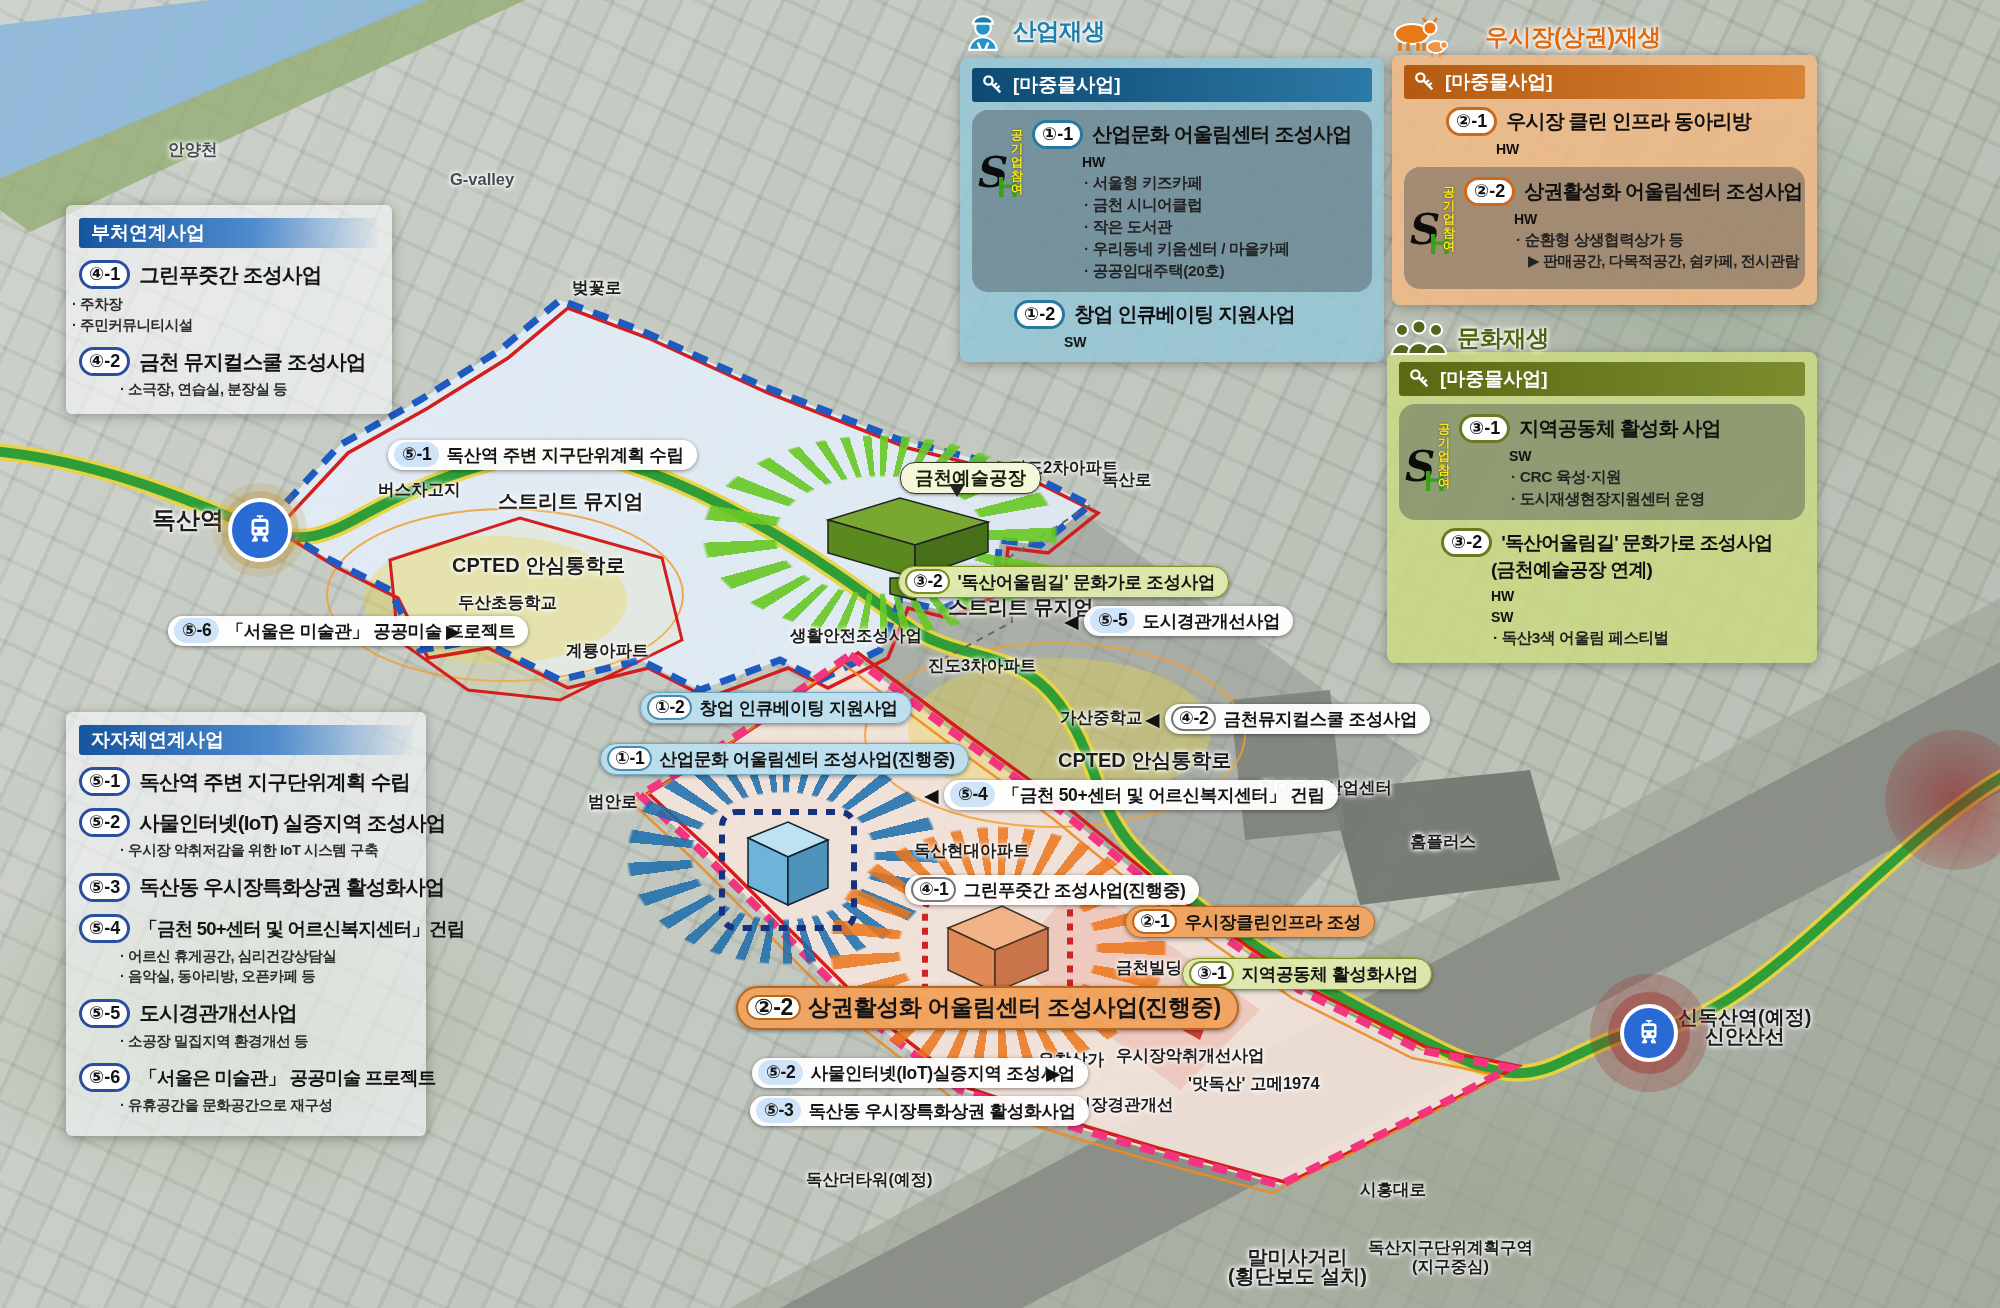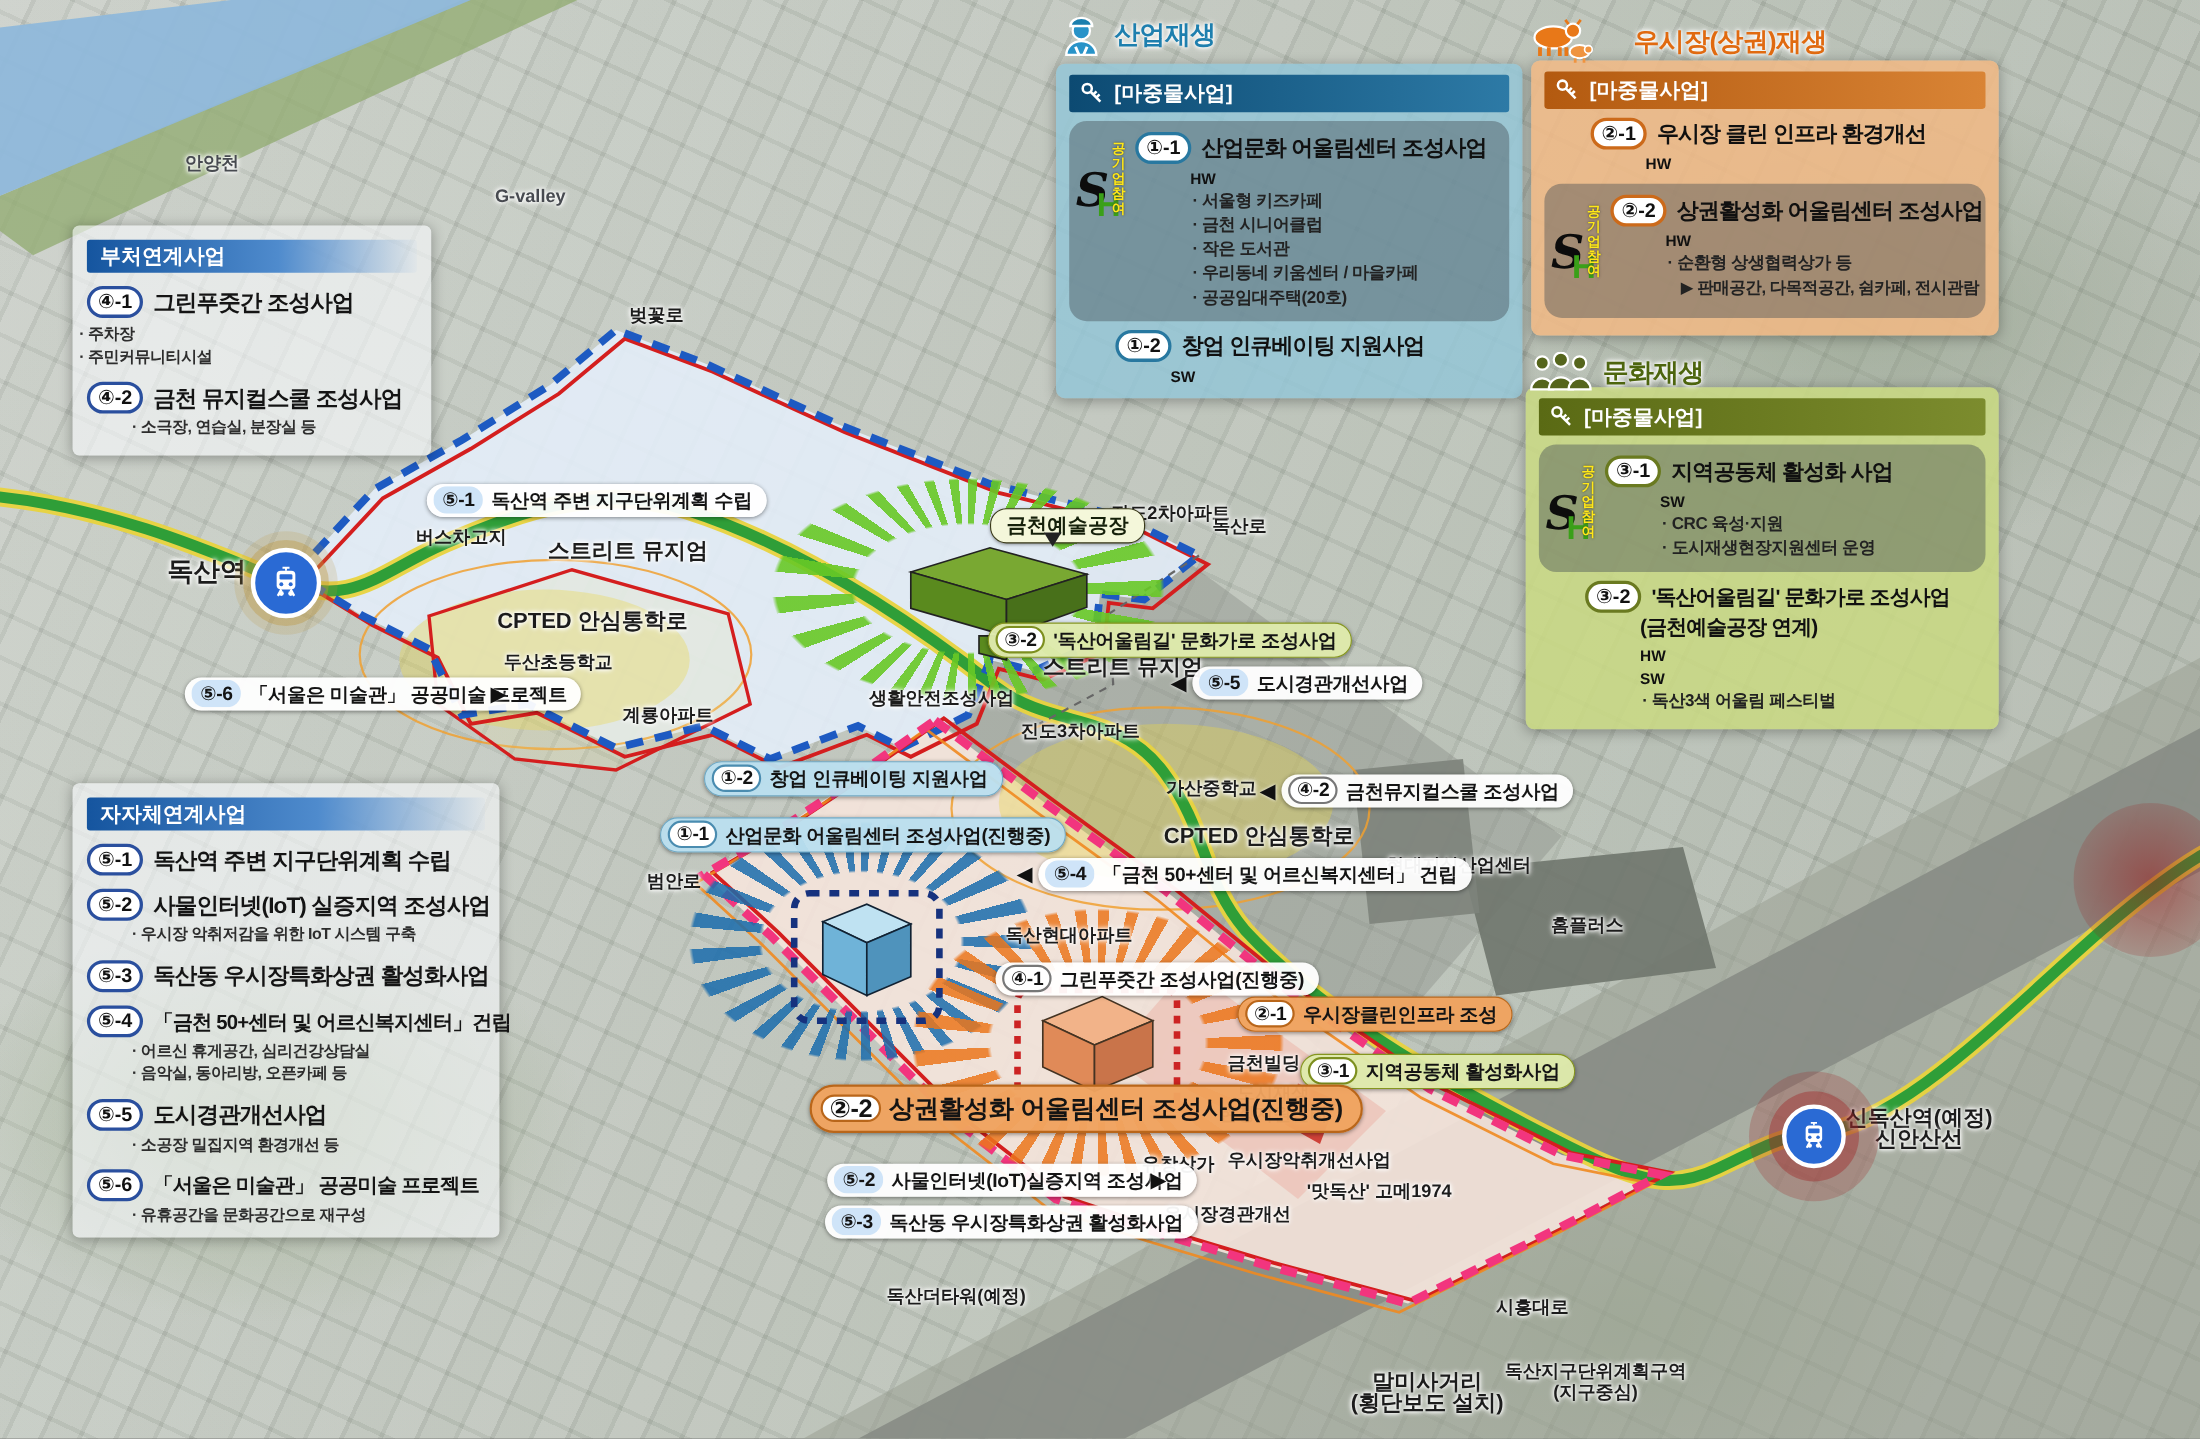--- a/index.html
+++ b/index.html
@@ -309,21 +309,21 @@
     </div>
     <div class="pitem">
       <span class="pb">④-2</span>
       <span class="ptitle">금천 뮤지컬스쿨 조성사업</span>
     </div>
     <ul class="pbullets">
       <li>소극장, 연습실, 분장실 등</li>
     </ul>
   </div>
 
-  <div class="panel frost" style="left:66px;top:712px;width:388px;padding-bottom:9px;">
+  <div class="panel frost" style="left:66px;top:712px;width:360px;padding-bottom:20px;">
     <div class="phead">자자체연계사업</div>
     <div class="pitem">
         <span class="pb">⑤-1</span>
         <span class="ptitle">독산역 주변 지구단위계획 수립</span>
       </div>
     <div class="pitem">
         <span class="pb">⑤-2</span>
         <span class="ptitle">사물인터넷(IoT) 실증지역 조성사업</span>
       </div>
     <ul class="pbullets">
@@ -420,21 +420,21 @@
     <div class="keybar">
       <svg width="22" height="22" viewBox="0 0 24 24">
         <circle cx="7" cy="7" r="4.5" fill="none" stroke="#fff" stroke-width="2.5"></circle>
         <path d="M10.5 10.5 L20 20 M16 16 l3.2-3.2 M13 13 l3.2-3.2" stroke="#fff" stroke-width="2.5" fill="none"></path>
       </svg>
       <span>[마중물사업]</span>
     </div>
     <div class="plain">
       <div class="ihead">
         <span class="pb" style="border-color:#cc6a1a;">②-1</span>
-        <span class="ititle">우시장 클린 인프라 환경개선</span>
+        <span class="ititle">우시장 클린 인프라 동아리방</span>
       </div>
       <div class="itype">HW</div>
     </div>
     <div class="darkbox" style="margin-top:10px;">
       <div class="shcol" style="min-height:104px;">
         <span class="sh-s">S</span>
         <span class="sh-h">H</span>
         <span class="sh-part">공기업참여</span>
       </div>
       <div class="ibody">

